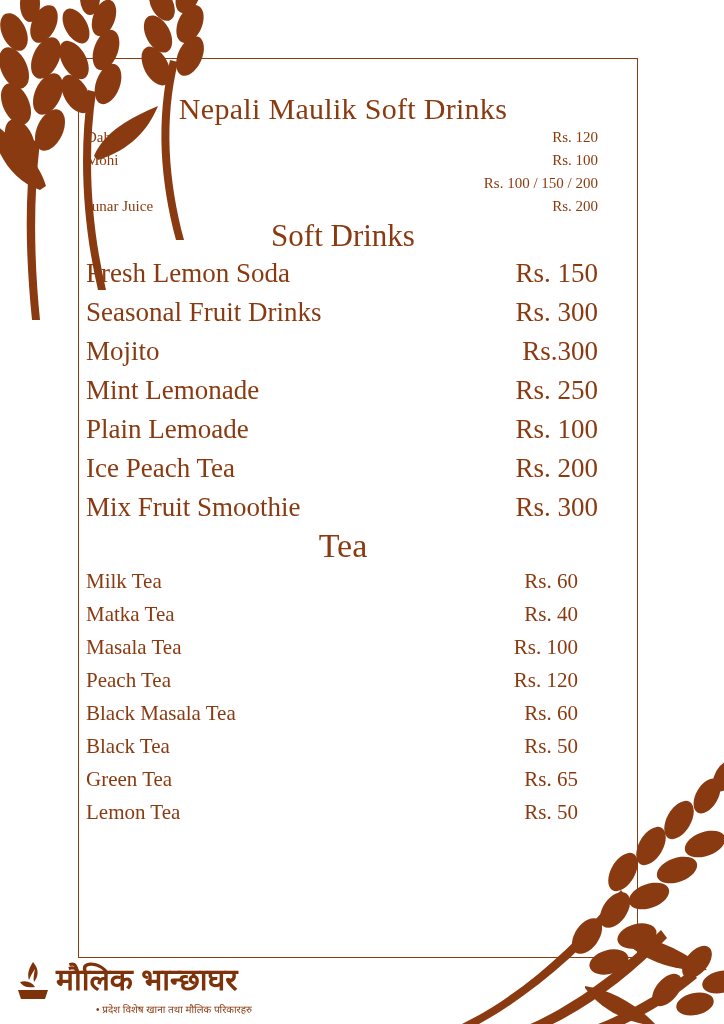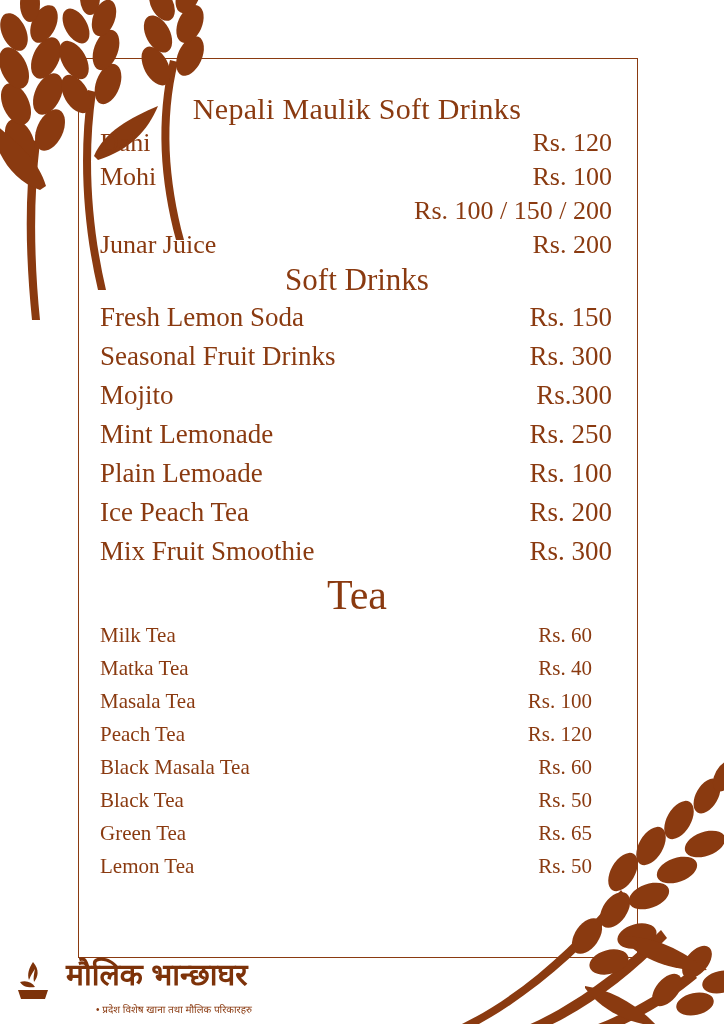--- a/index.html
+++ b/index.html
@@ -42,21 +42,21 @@
     position: absolute;
     left: 78px;
     top: 58px;
     width: 560px;
     height: 900px;
     border: 1.5px solid #8a3a10;
     box-sizing: border-box;
   }
   .content {
     position: absolute;
-    left: 78px;
+    left: 64px;
     top: 58px;
     width: 560px;
     height: 900px;
     box-sizing: border-box;
     padding: 34px 22px 0 20px;
   }
   h1.section-title,
   h2.section-title {
     margin: 0;
     text-align: center;
@@ -68,21 +68,21 @@
     font-size: 30px;
     letter-spacing: 0.3px;
     margin-bottom: 10px;
   }
   .title-sub {
     font-size: 31px;
     margin-top: 14px;
     margin-bottom: 12px;
   }
   .title-tea {
-    font-size: 42px;
+    font-size: 34px;
     margin-top: 18px;
     margin-bottom: 14px;
   }
   .items {
     margin: 0;
     padding: 0;
     list-style: none;
   }
   .row {
     display: flex;
@@ -100,21 +100,21 @@
   .row .spacer {
     flex: 1 1 auto;
   }
   .row .price {
     flex: 0 0 auto;
     text-align: right;
     white-space: nowrap;
     padding-right: 4px;
   }
   
-  .group-maulik .row { font-size: 26px; padding: 4px 0; }
+  .group-maulik .row { font-size: 15px; padding: 4px 0; }
   .group-soft .row { font-size: 27px; padding: 6px 0; }
   .group-tea .row { font-size: 21px; padding: 6px 0; }
   .group-tea .price { padding-right: 24px; }
 
   .footer {
     position: absolute;
     left: 16px;
     bottom: 8px;
     width: 420px;
     color: #8a3a10;
@@ -134,22 +134,21 @@
     color: #7d3209;
   }
   .footer-sub {
     font-size: 10px;
     margin-left: 80px;
     margin-top: 2px;
     font-family: "Liberation Sans", sans-serif;
   }
   .logo-wrap {
     display: flex;
-    align-items: flex-start;
-    gap: 10px;
+    align-items: center;
   }
   .logo-mark {
     width: 34px;
     height: 40px;
     margin-right: 6px;
     flex: 0 0 auto;
   }
 </style>
 </head>
 <body>

